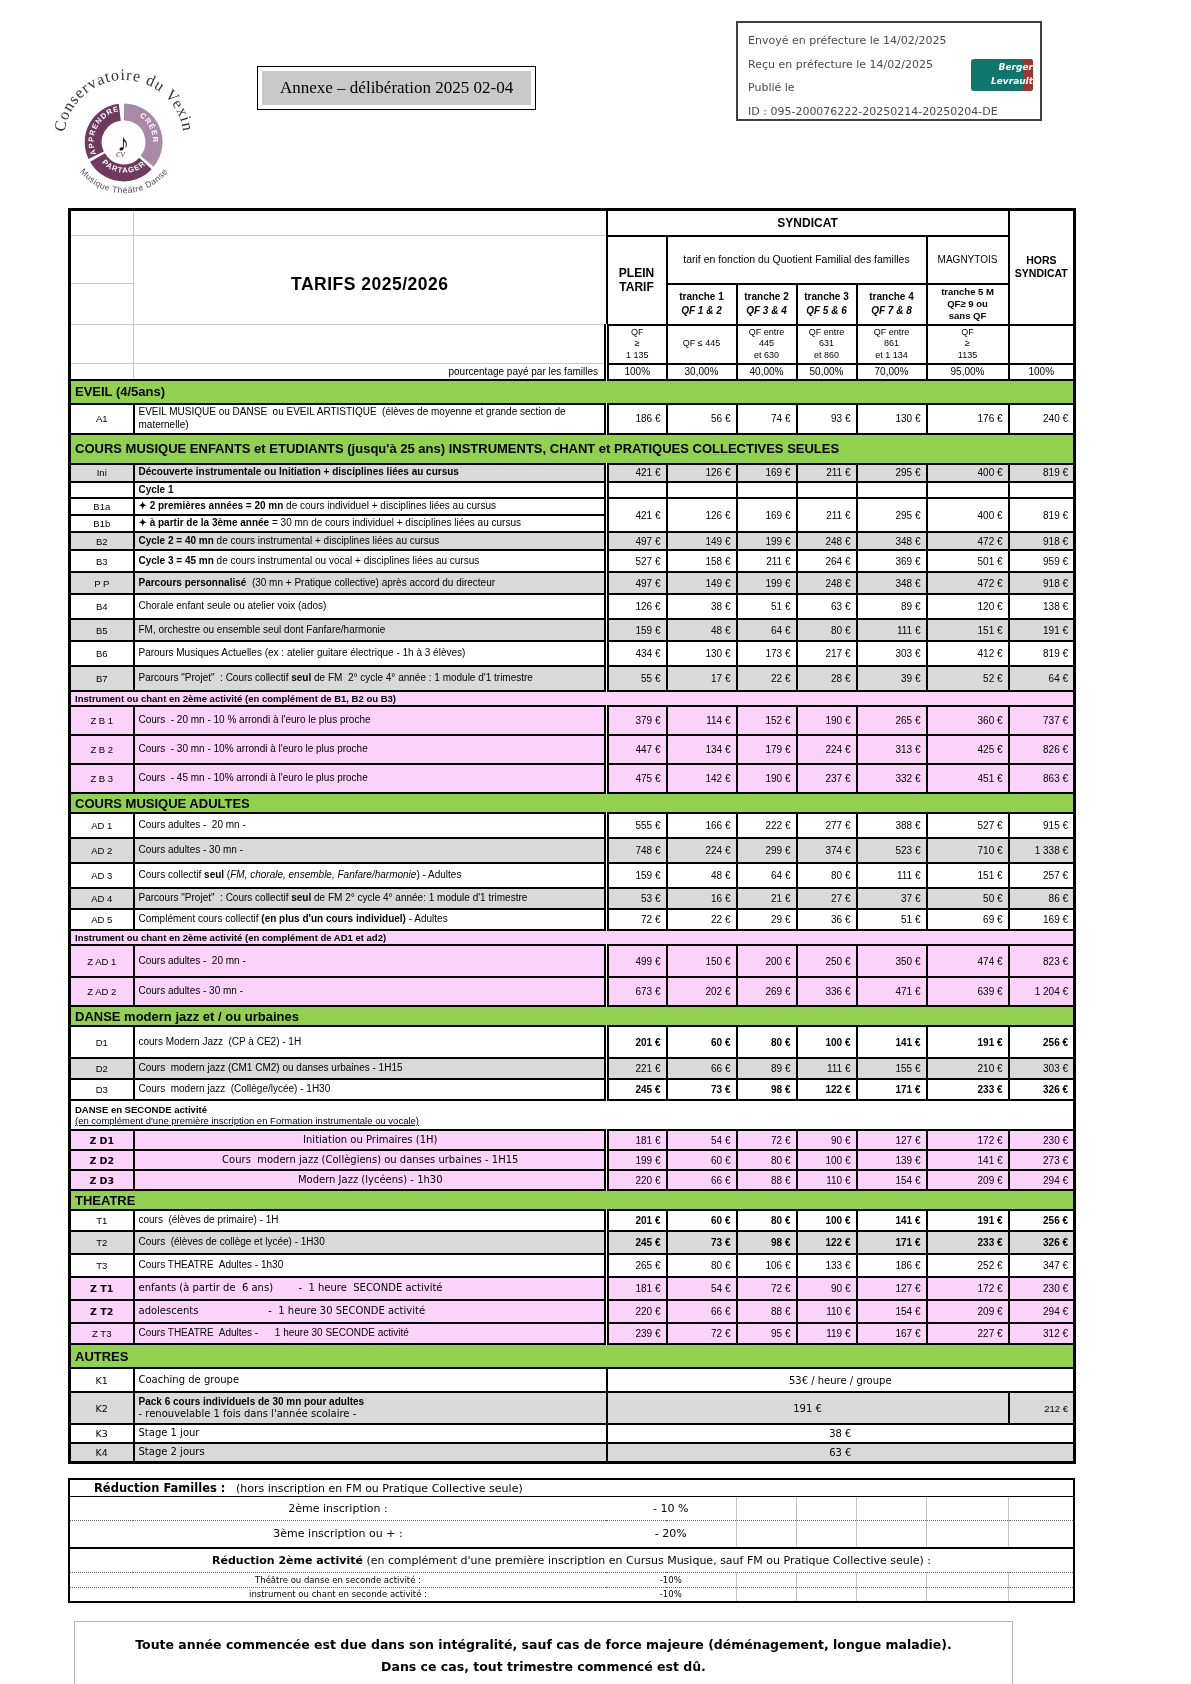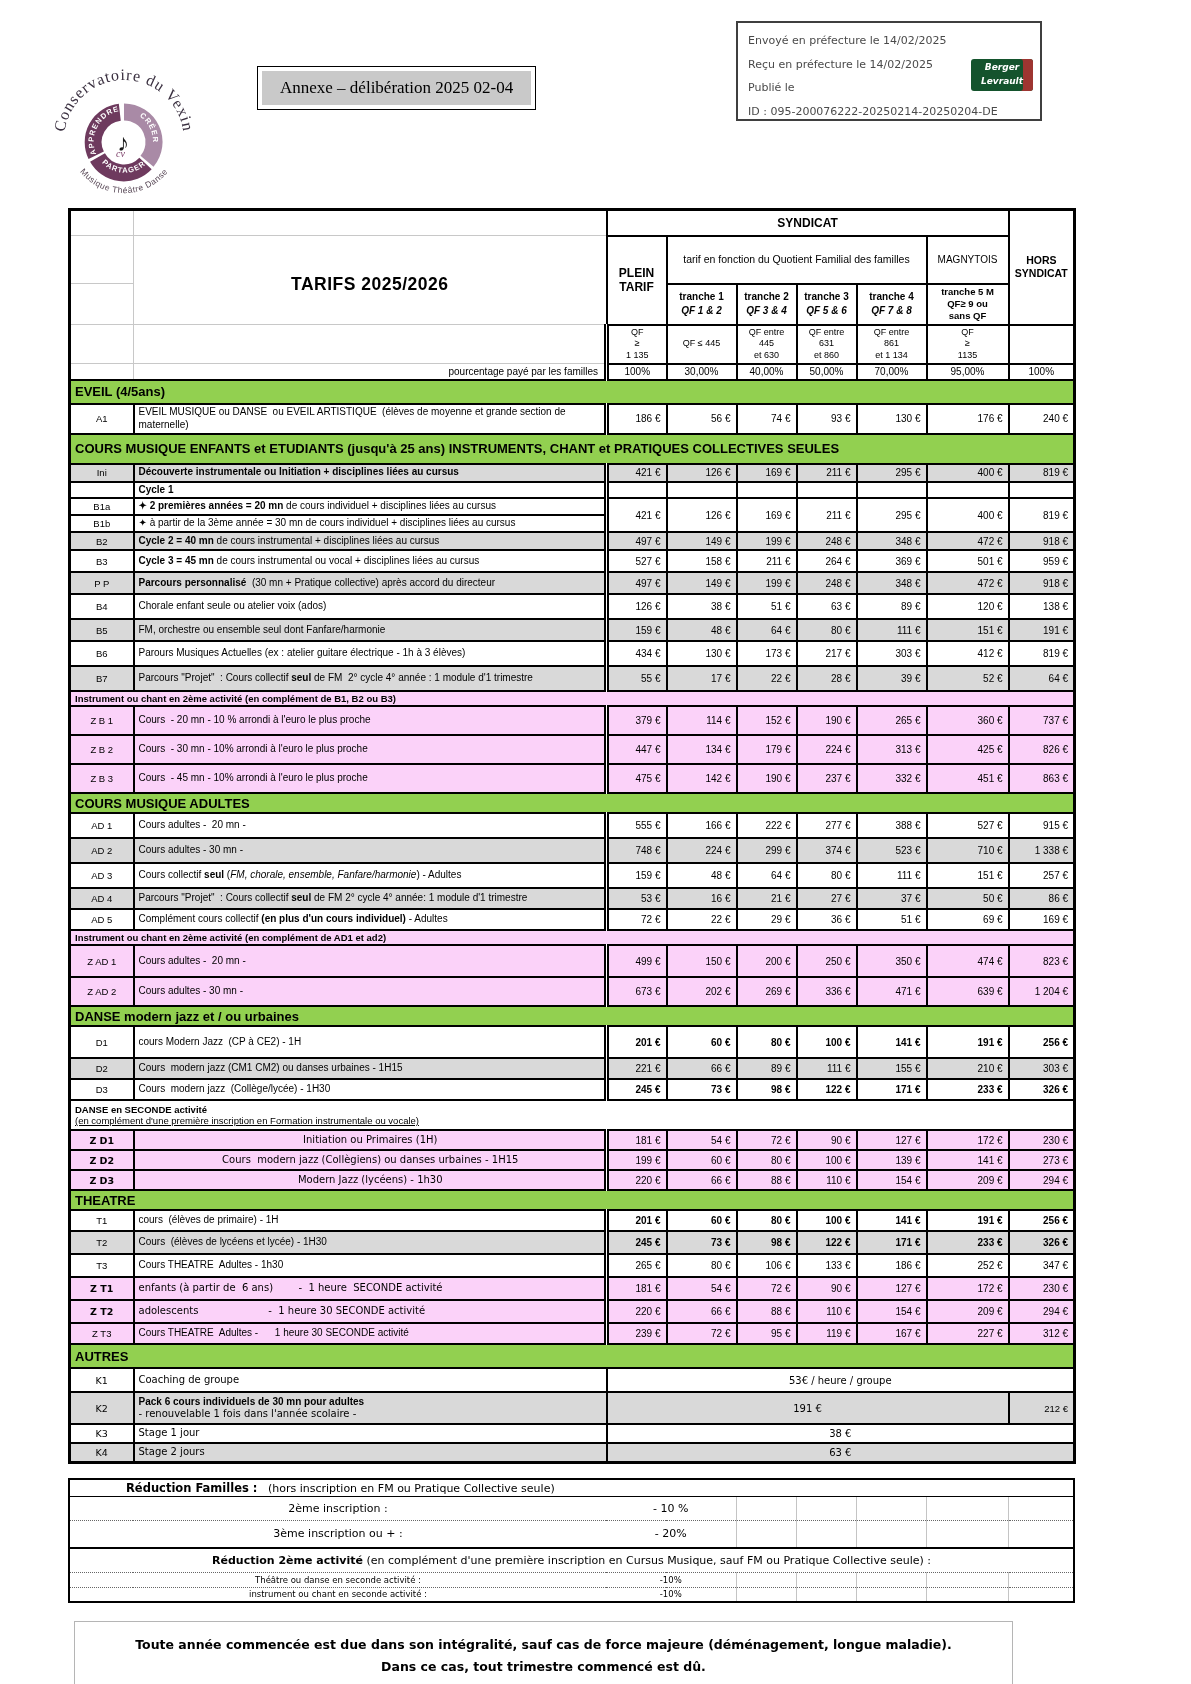--- a/index.html
+++ b/index.html
@@ -3,22 +3,22 @@
 <meta charset="utf-8">
 <style>
   html,body{margin:0;padding:0;background:#fff;}
   body{width:1191px;min-height:1684px;position:relative;font-family:"Liberation Sans",sans-serif;color:#000;}
   
   .logo-wrap{position:absolute;left:52px;top:58px;width:145px;height:145px;}
   .annexe-box{position:absolute;left:257px;top:66px;border:1px solid #000;background:#fff;padding:4px;}
   .annexe-inner{background:#c9c9c9;padding:7px 18px;font-family:"Liberation Serif",serif;font-size:17px;color:#000;white-space:nowrap;}
   .stamp-box{position:absolute;left:736px;top:21px;width:306px;height:100px;border:2px solid #3f3f3f;background:#fff;padding:6px 10px;box-sizing:border-box;}
   .stamp-line{font-family:"DejaVu Sans",sans-serif;font-size:11px;color:#4a4a4a;line-height:2.15;white-space:nowrap;}
-  .bl-logo{position:absolute;right:7px;top:36px;width:62px;height:32px;background:#14532d;border-radius:3px;color:#fff;
-    font-family:"DejaVu Sans",sans-serif;font-size:9px;font-weight:bold;font-style:italic;text-align:center;line-height:1.6;padding-top:1px;box-sizing:border-box;
+  .bl-logo{position:absolute;right:7px;top:36px;width:62px;height:32px;background:#0f766e;border-radius:3px;color:#fff;
+    font-family:"DejaVu Sans",sans-serif;font-size:9px;font-weight:bold;font-style:italic;text-align:right;line-height:1.6;padding-top:1px;box-sizing:border-box;
     box-shadow:inset -10px 0 0 #9e3531;}
   
   .flow{padding:208px 0 30px 68px;}
   table.tbl{border-collapse:collapse;table-layout:fixed;width:1005px;border:3px solid #000;}
   table.tbl td{overflow:hidden;vertical-align:middle;}
   td.gh{border:1px solid #c8c8c8;background:#fff;}
   .hsy{border:2.5px solid #000;font-weight:bold;font-size:12px;text-align:center;}
   .hhs{border:2.5px solid #000;font-weight:bold;font-size:10.5px;text-align:center;white-space:pre-line;line-height:1.3;}
   .htitle{border:1px solid #c8c8c8;font-weight:bold;font-size:17.5px;text-align:center;vertical-align:top;padding-top:10px;letter-spacing:.5px;}
   .hpl{border:2.5px solid #000;font-weight:bold;font-size:12px;text-align:center;white-space:pre-line;}
@@ -49,21 +49,21 @@
   .rb{font-family:"DejaVu Sans",sans-serif;font-weight:bold;font-size:11px;}
   .rk{font-family:"DejaVu Sans",sans-serif;font-size:11px;}
   .rd10{font-family:"DejaVu Sans",sans-serif;font-size:10px;}
   .rd11{font-family:"DejaVu Sans",sans-serif;font-size:10.5px;}
   .ctr{text-align:center;}
   .rs9{font-size:8.5px;}
   .seg-r{font-family:"DejaVu Sans",sans-serif;}
   
   table.red{border-collapse:collapse;table-layout:fixed;width:1005px;border:2.5px solid #000;margin-top:14px;}
   table.red td{overflow:hidden;vertical-align:middle;font-family:"DejaVu Sans",sans-serif;}
-  .rf1{font-size:11px;padding-left:56px;border-bottom:1.5px solid #000;}
+  .rf1{font-size:11px;padding-left:24px;border-bottom:1.5px solid #000;}
   .rf1 b{font-size:11.5px;}
   .rlab{text-align:center;font-size:11px;}
   .rval{text-align:center;font-size:11px;}
   .rempty{border-left:1px solid #c4c4c4;}
   .rdot td{border-top:1.5px dotted #666;}
   .rf4{text-align:center;font-size:11px;border-top:2.5px solid #000;border-bottom:1.5px dotted #666;}
   .rsm{font-size:8.5px;}
   
   .footer-box{width:925px;margin:18px 0 0 6px;border:1px solid #b5b5b5;padding:12px 6px;text-align:center;
     font-family:"DejaVu Sans",sans-serif;font-weight:bold;font-size:12.5px;line-height:1.75;}
@@ -251,21 +251,21 @@
           <td class="val sep" rowspan="2">421 €</td>
           <td class="val" rowspan="2">126 €</td>
           <td class="val" rowspan="2">169 €</td>
           <td class="val" rowspan="2">211 €</td>
           <td class="val" rowspan="2">295 €</td>
           <td class="val" rowspan="2">400 €</td>
           <td class="val" rowspan="2">819 €</td>
         </tr>
         <tr class="sw thin" style="height: 17px;">
           <td class="code">B1b</td>
-          <td class="desc"><span style="font-weight: normal;">✦ à partir de la 3ème année</span><span> = 30 mn de cours individuel + disciplines liées au cursus</span></td>
+          <td class="desc"><span style="font-weight: bold;">✦ à partir de la 3ème année</span><span> = 30 mn de cours individuel + disciplines liées au cursus</span></td>
         </tr>
         <tr class="sg" style="height: 18px;">
           <td class="code">B2</td>
           <td class="desc"><span style="font-weight: bold;">Cycle 2 = 40 mn</span><span> de cours instrumental + disciplines liées au cursus</span></td>
           <td class="val sep">497 €</td>
           <td class="val">149 €</td>
           <td class="val">199 €</td>
           <td class="val">248 €</td>
           <td class="val">348 €</td>
           <td class="val">472 €</td>
@@ -540,21 +540,21 @@
           <td class="val sep bv">201 €</td>
           <td class="val bv">60 €</td>
           <td class="val bv">80 €</td>
           <td class="val bv">100 €</td>
           <td class="val bv">141 €</td>
           <td class="val bv">191 €</td>
           <td class="val bv">256 €</td>
         </tr>
         <tr class="sg" style="height: 23px;">
           <td class="code">T2</td>
-          <td class="desc"><span>Cours  (élèves de lycéens et lycée) - 1H30</span></td>
+          <td class="desc"><span>Cours  (élèves de collège et lycée) - 1H30</span></td>
           <td class="val sep bv">245 €</td>
           <td class="val bv">73 €</td>
           <td class="val bv">98 €</td>
           <td class="val bv">122 €</td>
           <td class="val bv">171 €</td>
           <td class="val bv">233 €</td>
           <td class="val bv">326 €</td>
         </tr>
         <tr class="sw" style="height: 23px;">
           <td class="code">T3</td>

